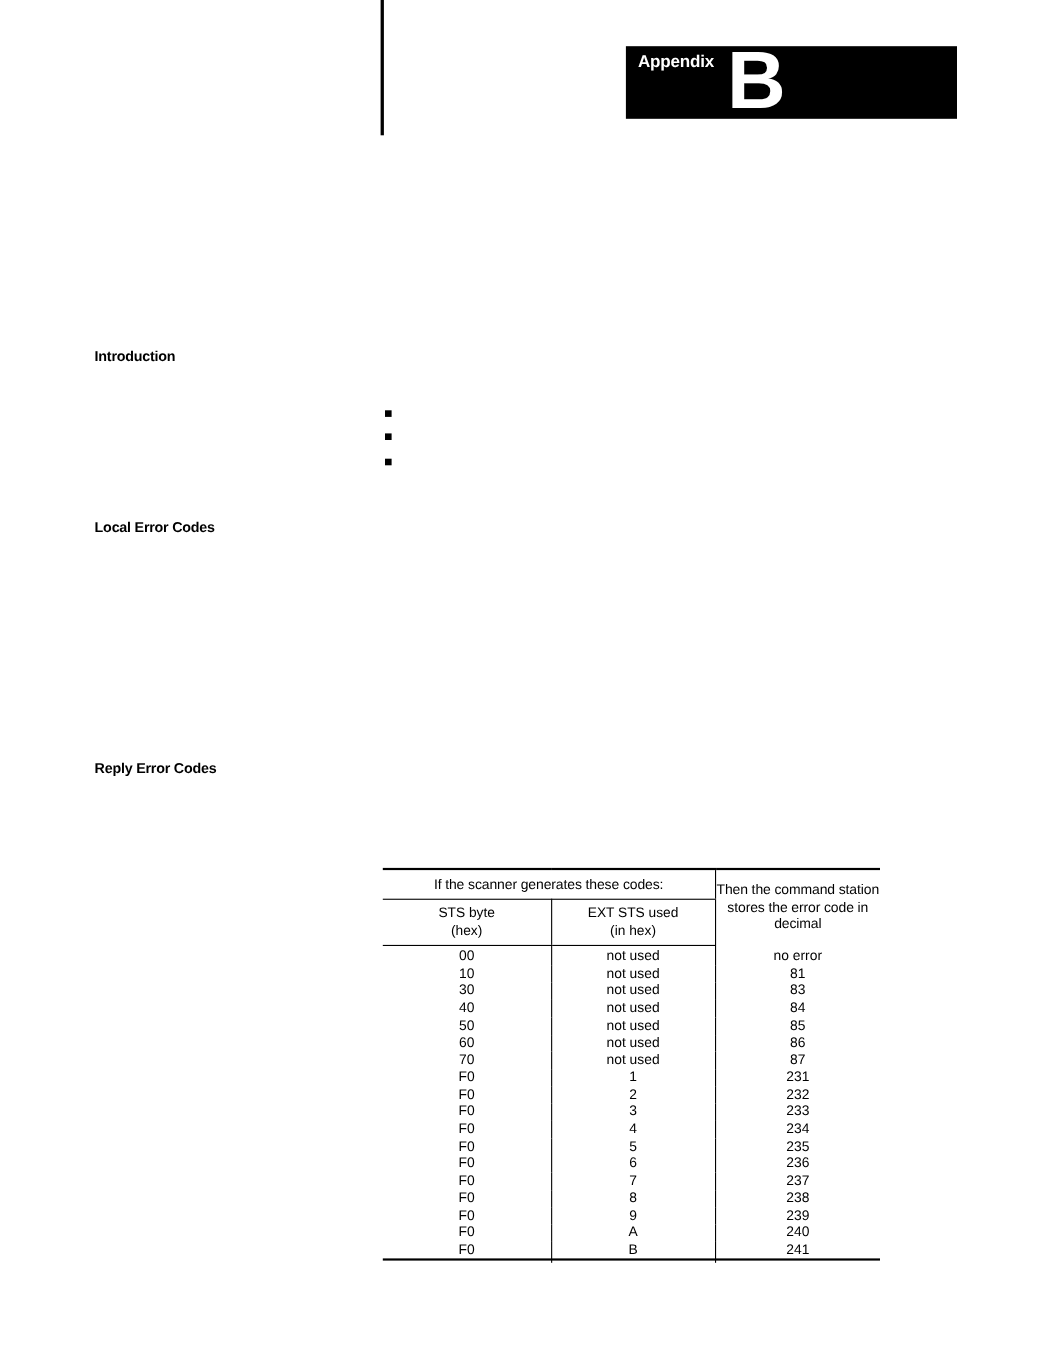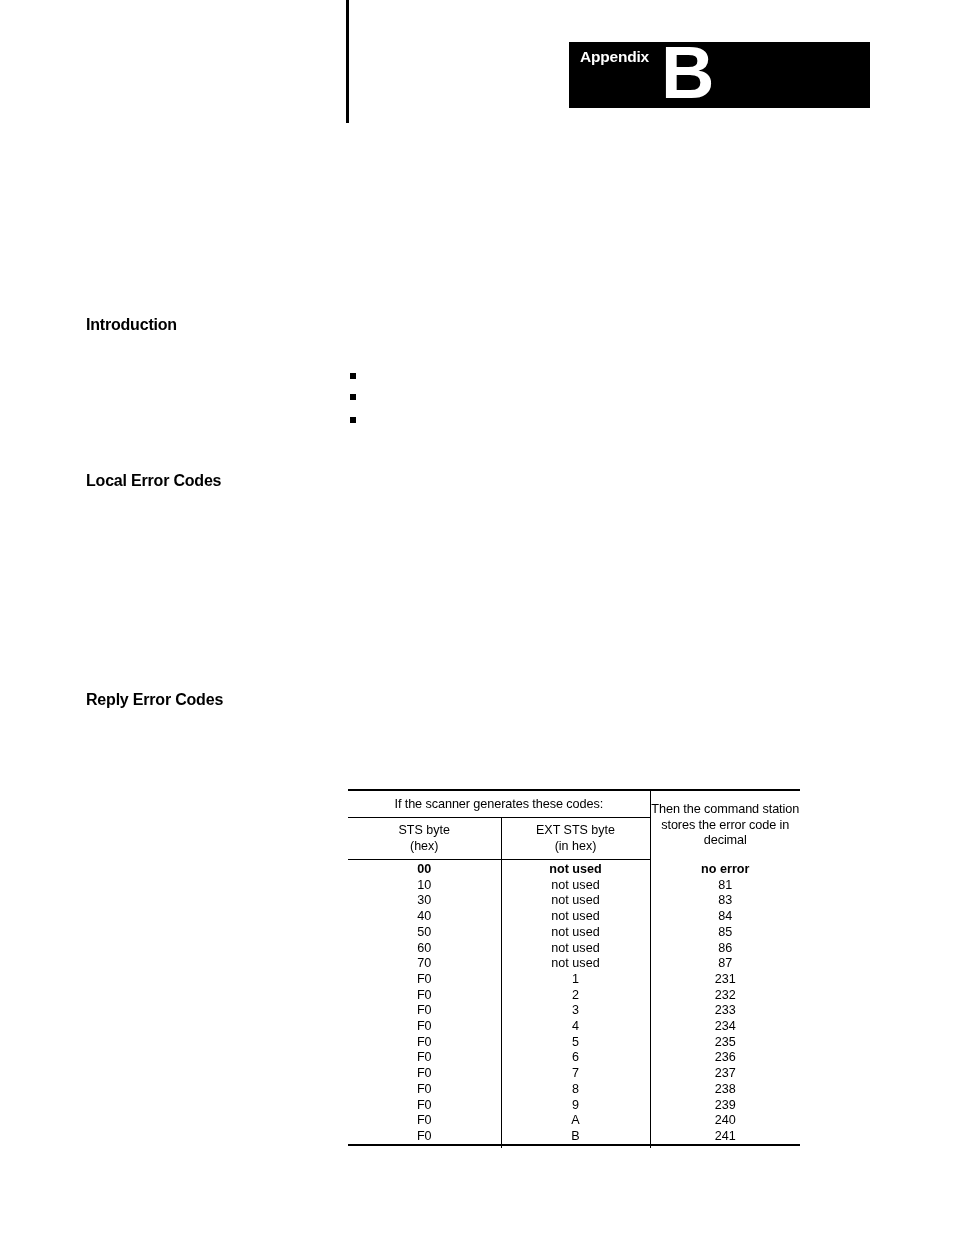--- a/index.html
+++ b/index.html
@@ -69,21 +69,21 @@
     font-weight: bold;
     letter-spacing: -0.3px;
     font-stretch: condensed;
     white-space: nowrap;
   }
 
   
   .section-heading {
     position: absolute;
     left: 86px;
-    font-size: 16px;
+    font-size: 13px;
     font-weight: bold;
     letter-spacing: -0.2px;
     font-stretch: condensed;
     white-space: nowrap;
   }
   #heading-introduction { top: 316px; }
   #heading-local        { top: 472px; text-align: center; }
   #heading-reply        { top: 644px; margin-top: 47px; }
 
   
@@ -158,21 +158,21 @@
   
   tbody.body-rows td {
     height: 15.7px;
     line-height: 15.7px;
     font-size: 12.6px;
   }
   tbody.body-rows td.col2,
   tbody.body-rows td.col3 {
     border-left: 1.5px solid #000000;
   }
-  tbody.body-rows tr.first-body td { padding-top: 2px; font-weight: bold; }
+  tbody.body-rows tr.first-body td { padding-top: 2px; }
   tbody.body-rows tr.last-body td  { padding-bottom: 3px; }
   .table-bottom-rule {
     position: absolute;
     left: 348px;
     top: 1144px;
     width: 452px;
     height: 2px;
     background: #000000;
   }
 </style>
@@ -209,21 +209,21 @@
         <tr class="row-top">
           <th class="hdr-group hdr-span" colspan="2">If the scanner generates these codes:</th>
           <th class="hdr-group hdr-right" rowspan="2">Then the command station stores the error code in decimal</th>
         </tr>
         <tr class="sub-row">
           <td class="sub-plain">
             <div>STS byte</div>
             <div>(hex)</div>
           </td>
           <td class="sub-bold">
-            <div>EXT STS byte</div>
+            <div>EXT STS used</div>
             <div>(in hex)</div>
           </td>
         </tr>
       </thead>
       <tbody class="body-rows">
         <tr class="first-body">
           <td class="col1">00</td>
           <td class="col2">not used</td>
           <td class="col3">no error</td>
         </tr>

